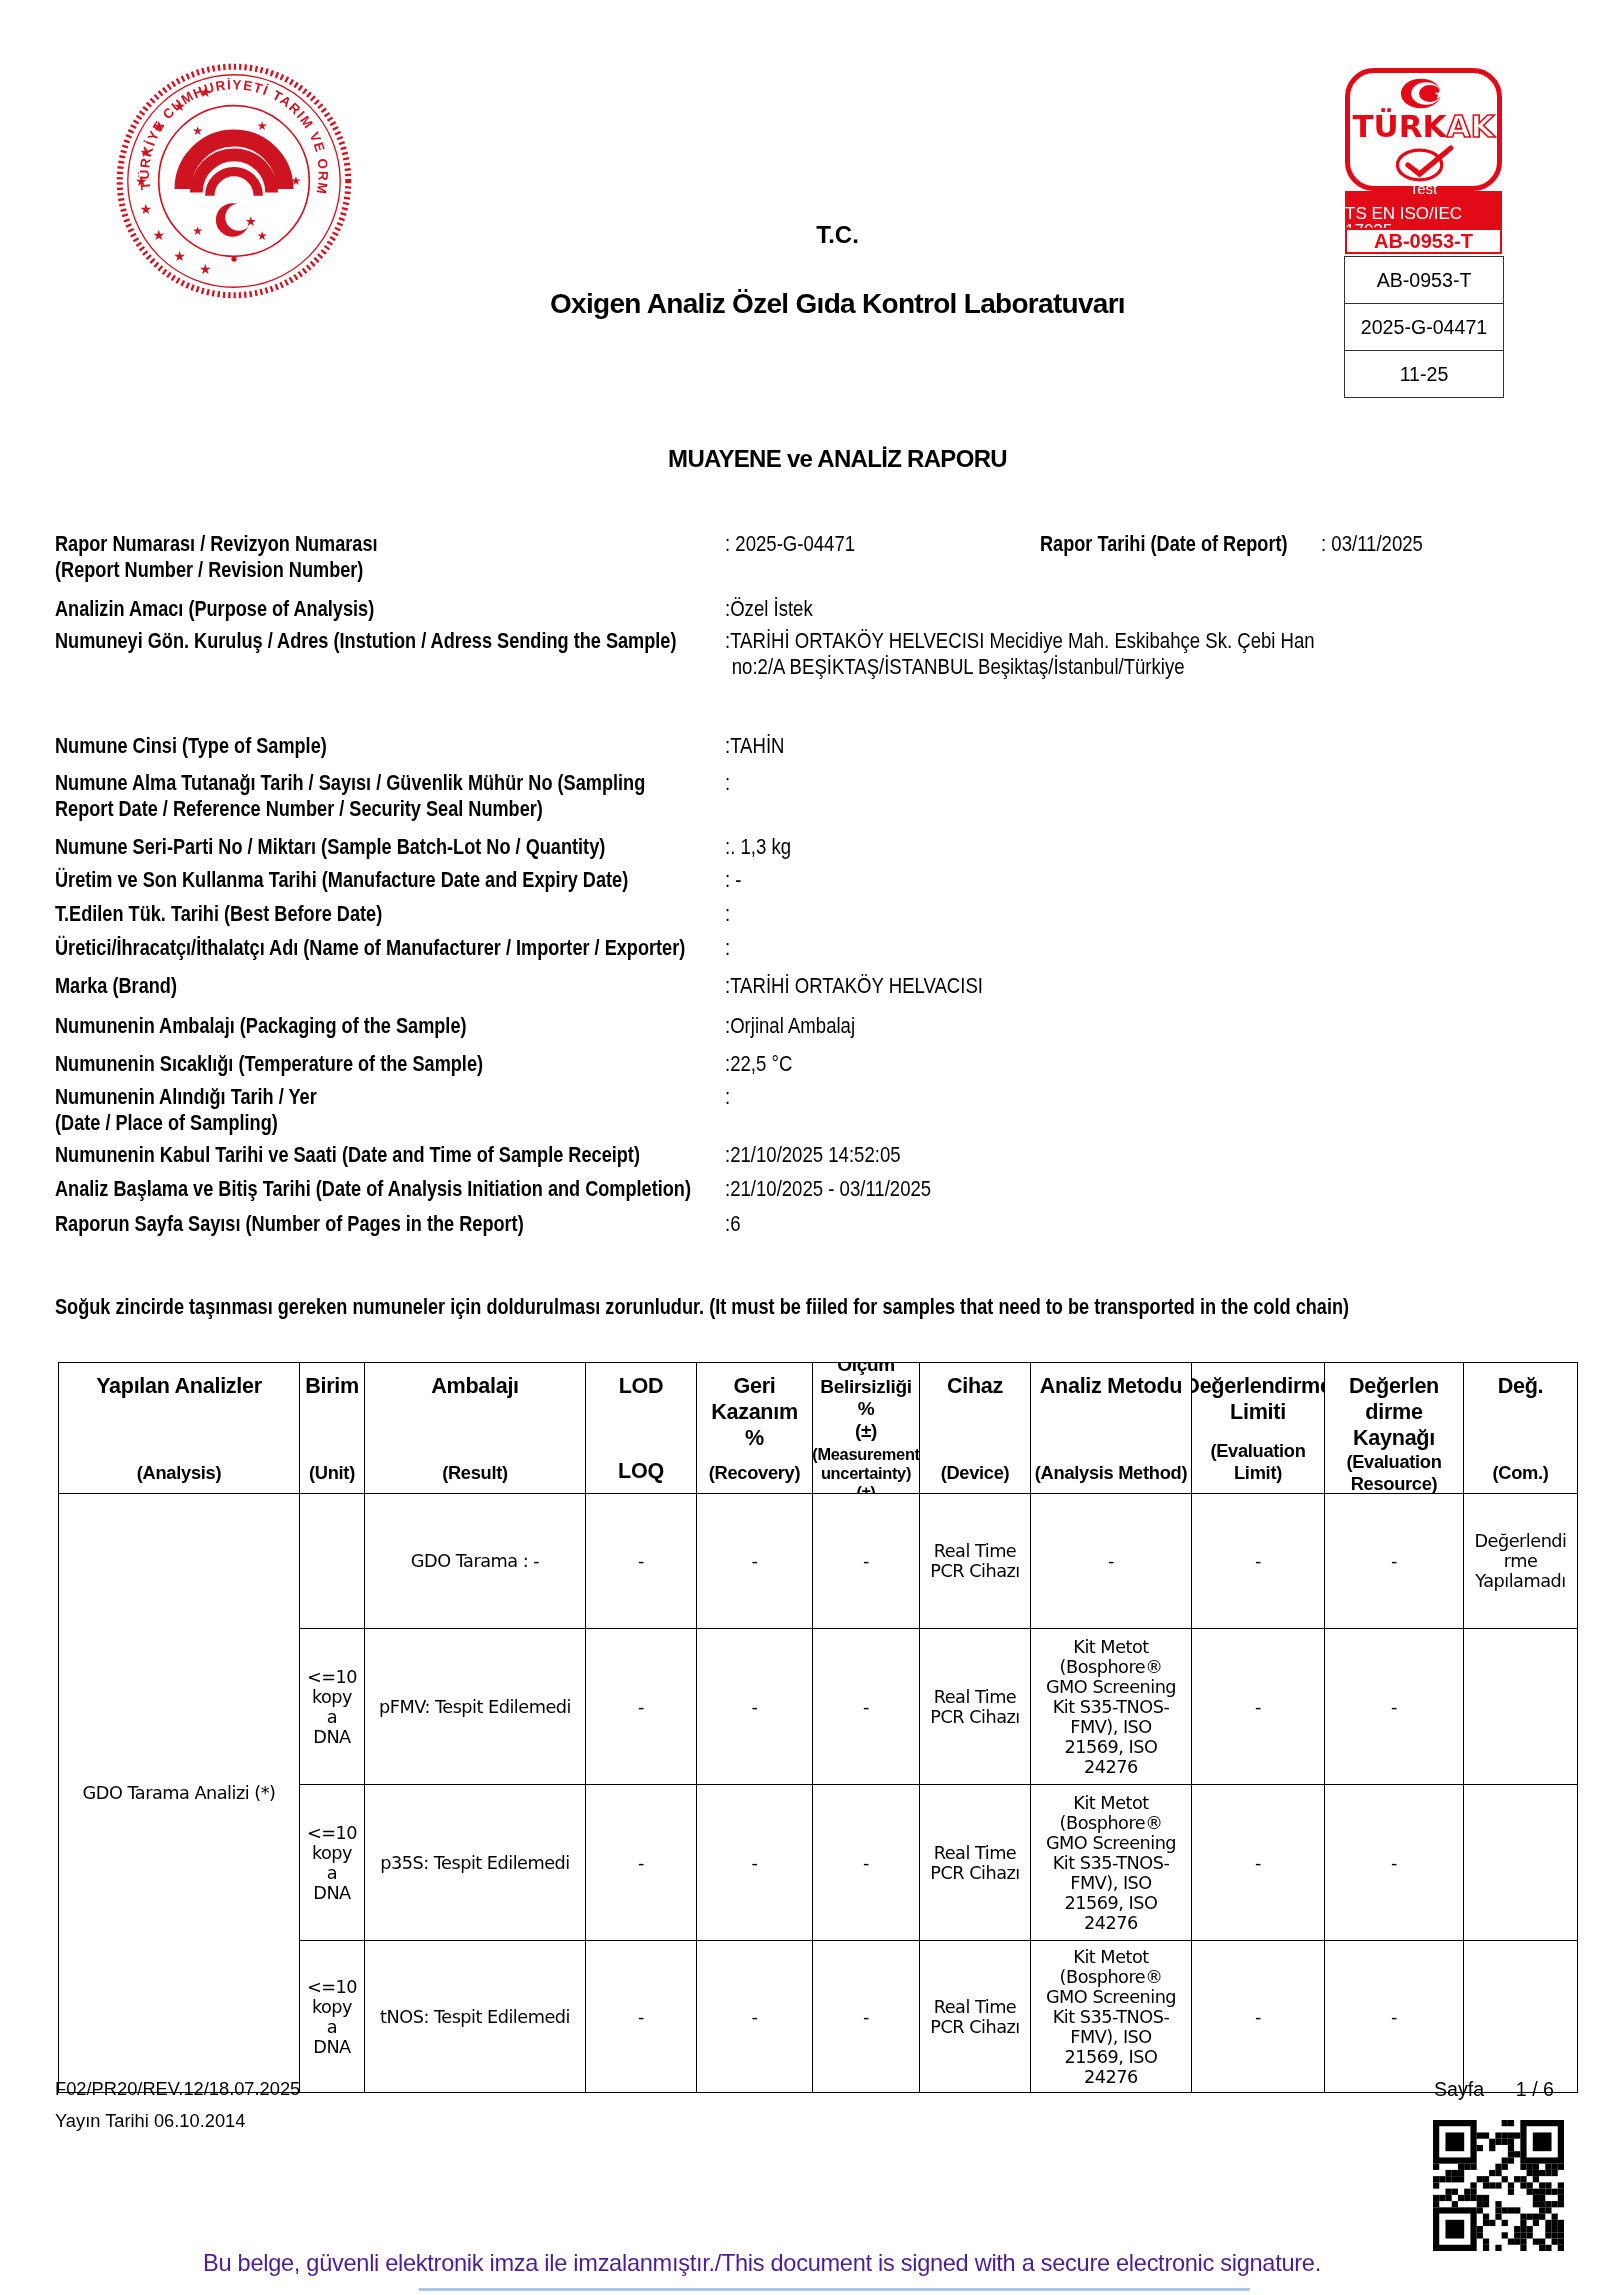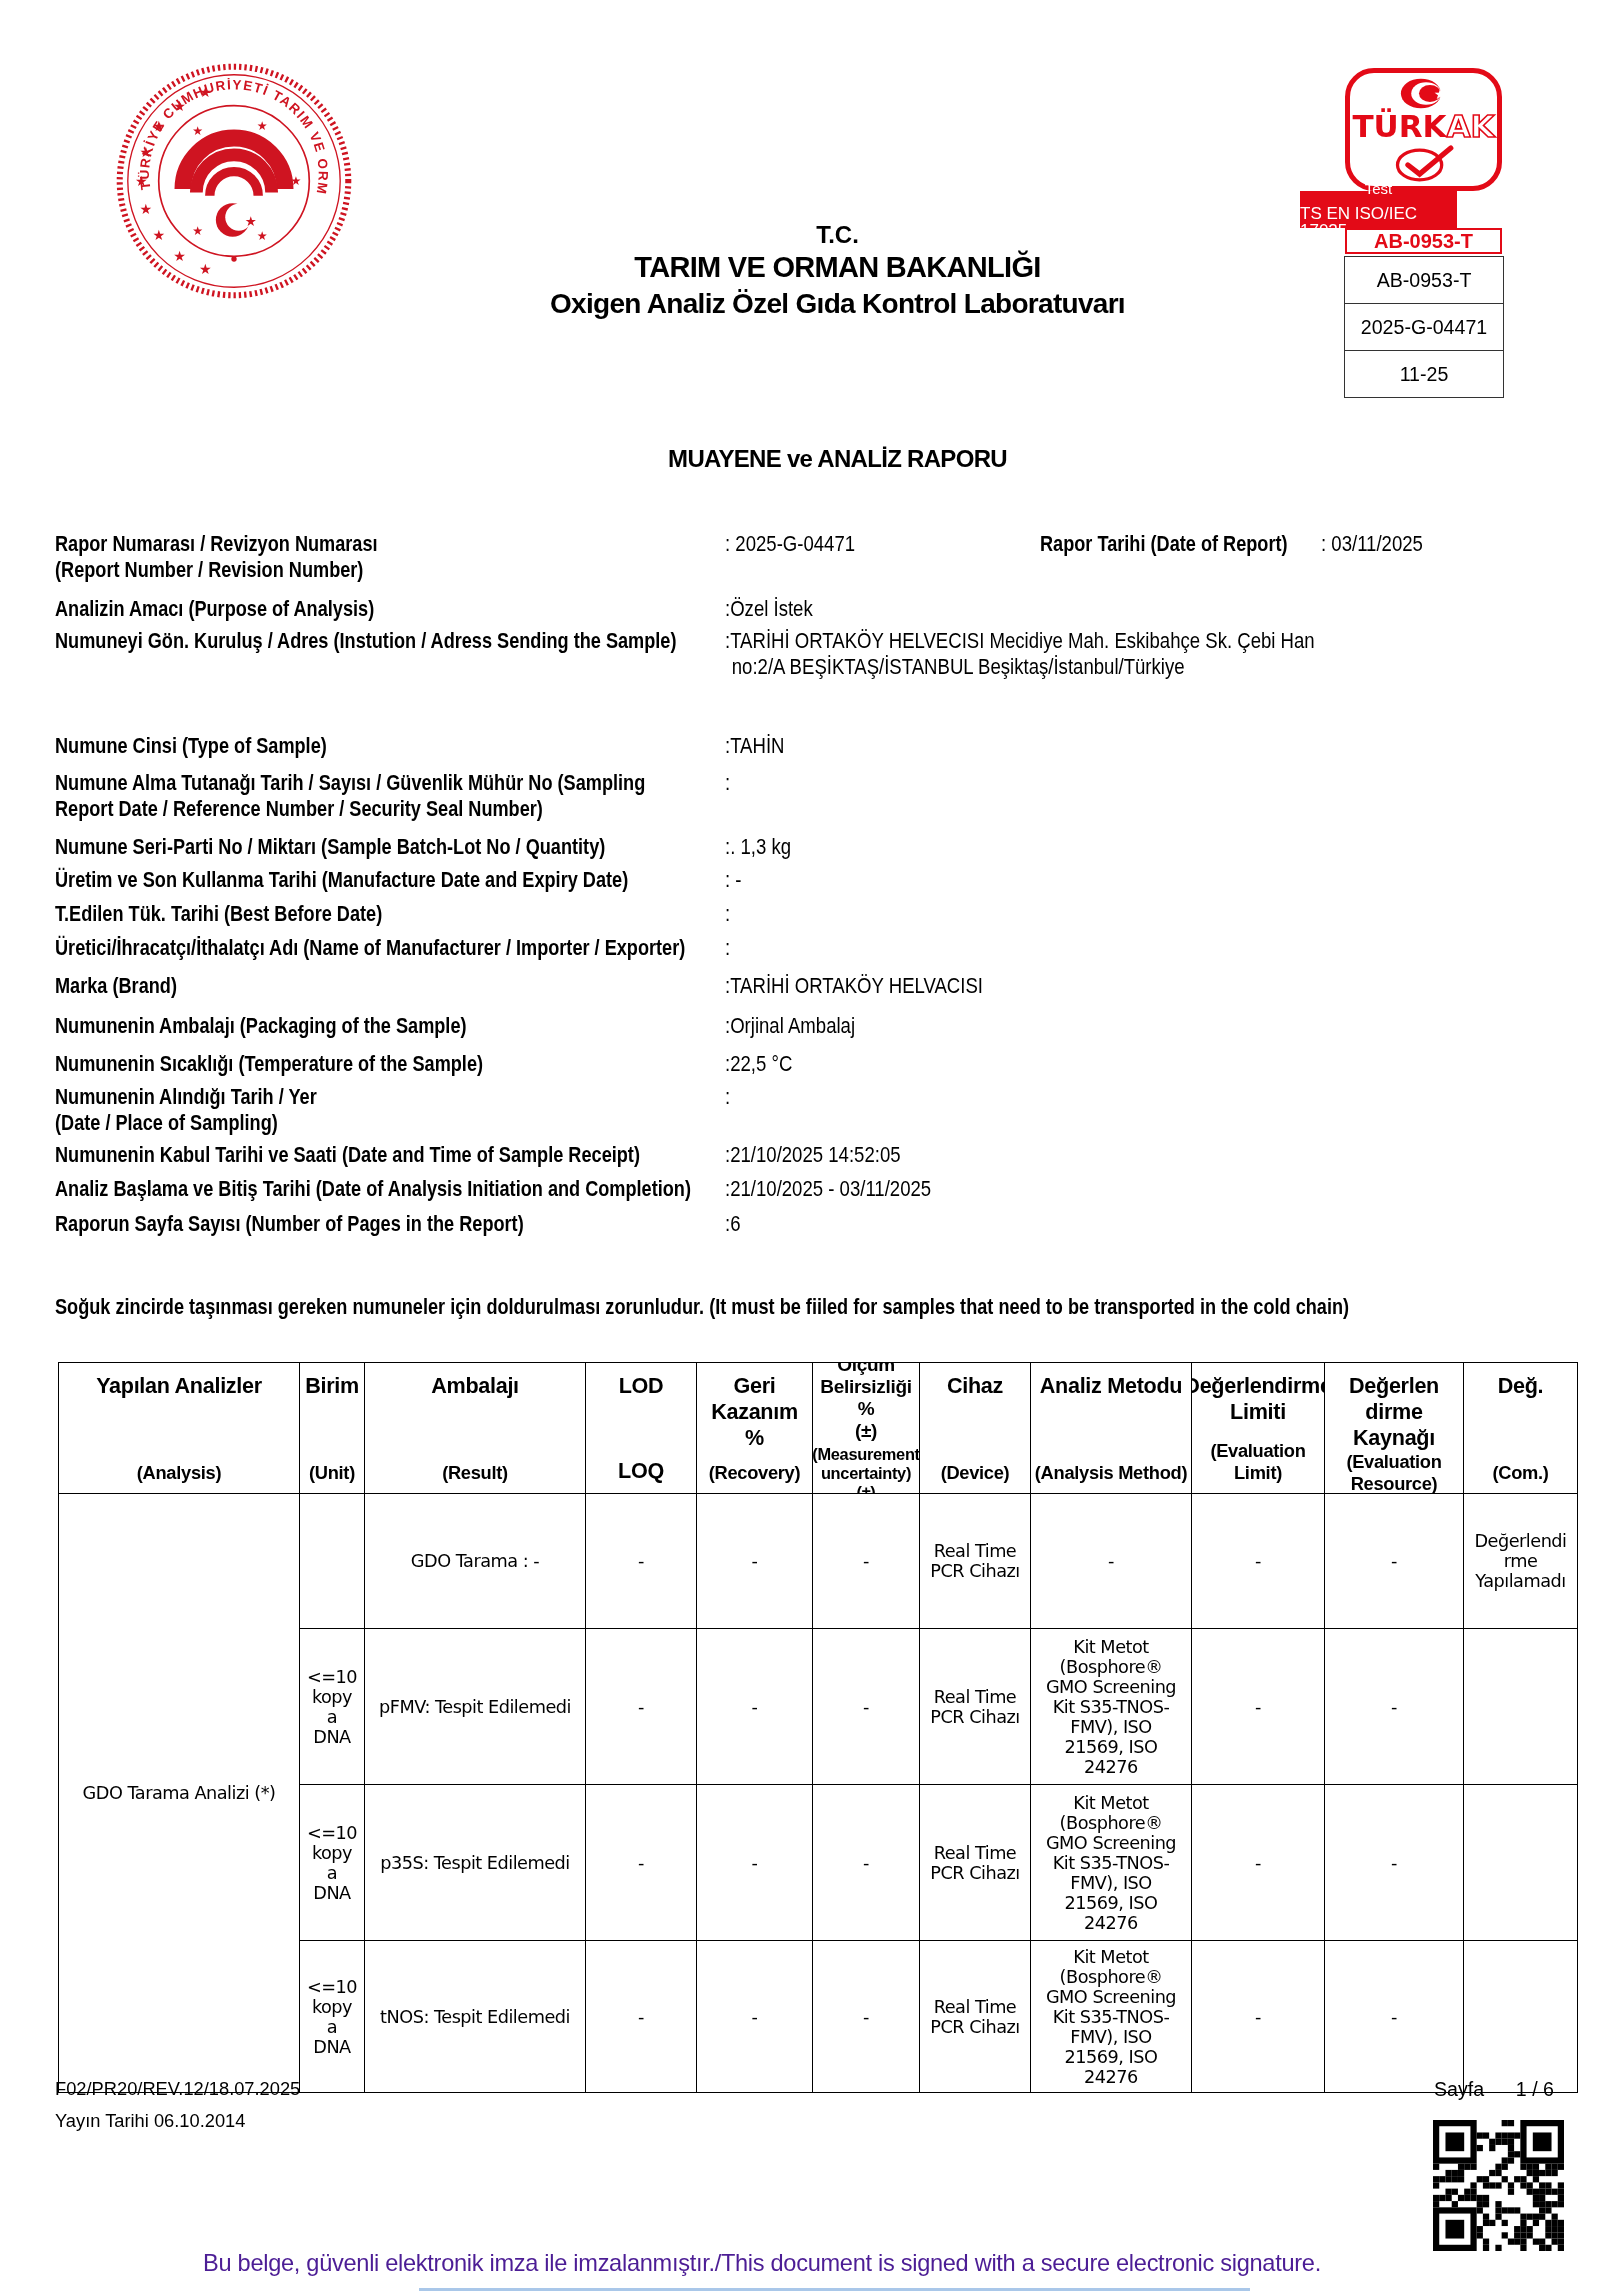--- a/index.html
+++ b/index.html
@@ -18,21 +18,21 @@
   .mlabel{font-weight:bold;transform:scaleX(0.84);transform-origin:0 0;}
   .mval{transform:scaleX(0.86);transform-origin:0 0;}
   .mval div{white-space:nowrap;}
 
   
   .turkak-box{position:absolute;left:1345px;top:68px;width:157px;height:123px;border:5.9px solid #e30a17;
               border-radius:29px;box-sizing:border-box;display:flex;flex-direction:column;align-items:center;
               justify-content:space-between;padding:5.2px 0 3.9px 0;background:#fff;}
   .turkak-word{font-size:31px;font-weight:bold;color:#e30a17;letter-spacing:0;line-height:29px;font-family:"DejaVu Sans",sans-serif;}
   .turkak-word .outline{color:#fff;-webkit-text-stroke:1.6px #e30a17;}
-  .std-band{position:absolute;left:1300px;top:191px;width:157px;height:37px;background:#e30a17;color:#fff;
+  .std-band{position:absolute;left:1345px;top:191px;width:157px;height:37px;background:#e30a17;color:#fff;
             display:flex;flex-direction:column;align-items:center;justify-content:center;line-height:17px;gap:8px;}
   .std-band .l1{font-size:15px;}
   .std-band .l2{font-size:17px;}
   .cert-box{position:absolute;left:1345px;top:228px;width:157px;height:26px;border:2.6px solid #e30a17;background:#fff;
             box-sizing:border-box;display:flex;align-items:center;justify-content:center;
             color:#e30a17;font-weight:bold;font-size:20px;}
   .info-table{position:absolute;left:1344px;top:256px;width:160px;border-collapse:collapse;}
   .info-table td{border:1.3px solid #333;height:44px;text-align:center;font-size:19.6px;background:#fff;}
 
   
@@ -129,21 +129,20 @@
       <tr>
           <td>2025-G-04471</td>
         </tr>
       <tr>
           <td>11-25</td>
         </tr>
     </tbody>
   </table>
 
   <div class="center-block t-tc" style="top:209px">T.C.</div>
-  <div class="center-block t-ministry" style="top:239px">TARIM VE ORMAN BAKANLIĞI</div>
   <div class="center-block t-lab" style="top:276px">Oxigen Analiz Özel Gıda Kontrol Laboratuvarı</div>
   <div class="center-block t-report" style="top:433px">MUAYENE ve ANALİZ RAPORU</div>
 
   <div class="mrow" style="top:531px">
     <div class="mlabel">
         <div>Rapor Numarası / Revizyon Numarası</div>
         <div>(Report Number / Revision Number)</div>
       </div>
     <div class="mval" style="left:670px">: 2025-G-04471</div>
     <div class="mlabel" style="left:985px">Rapor Tarihi (Date of Report)</div>

